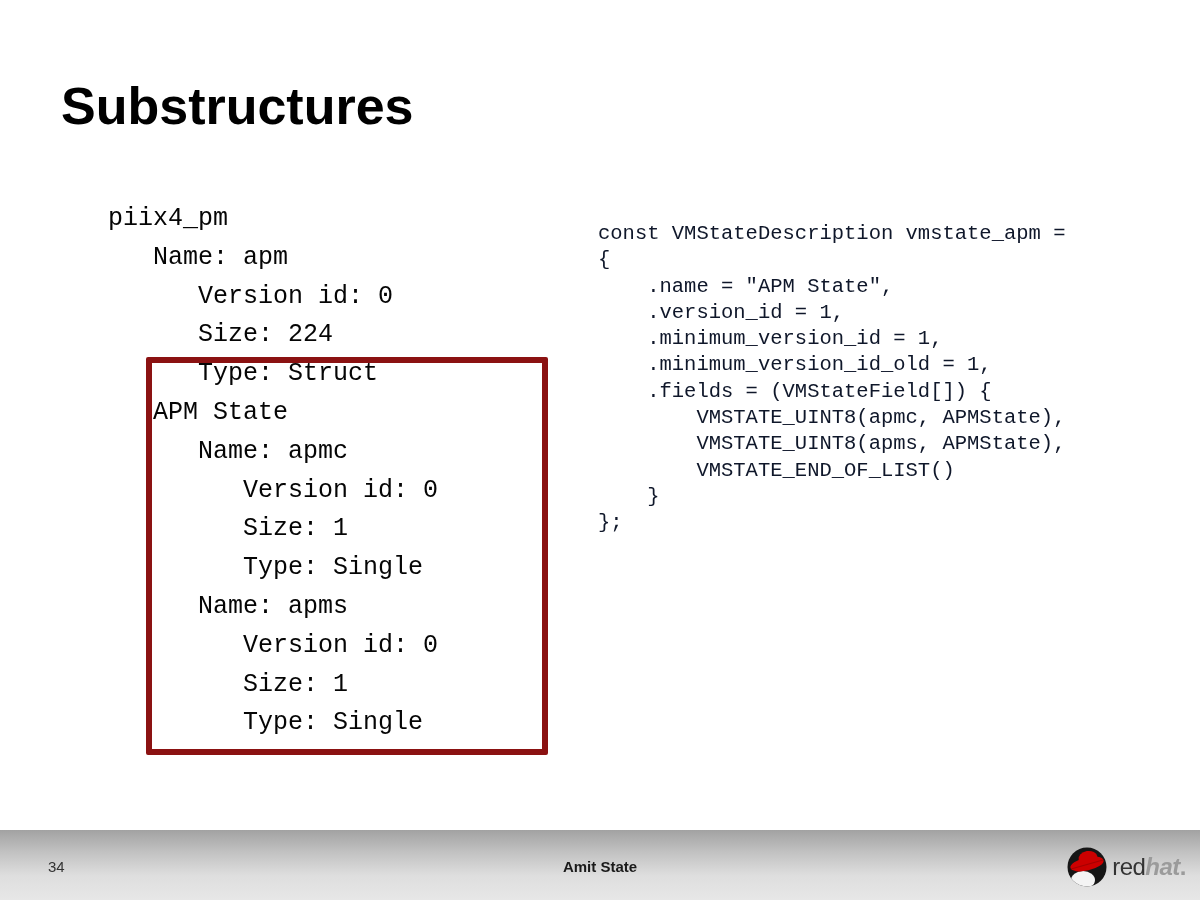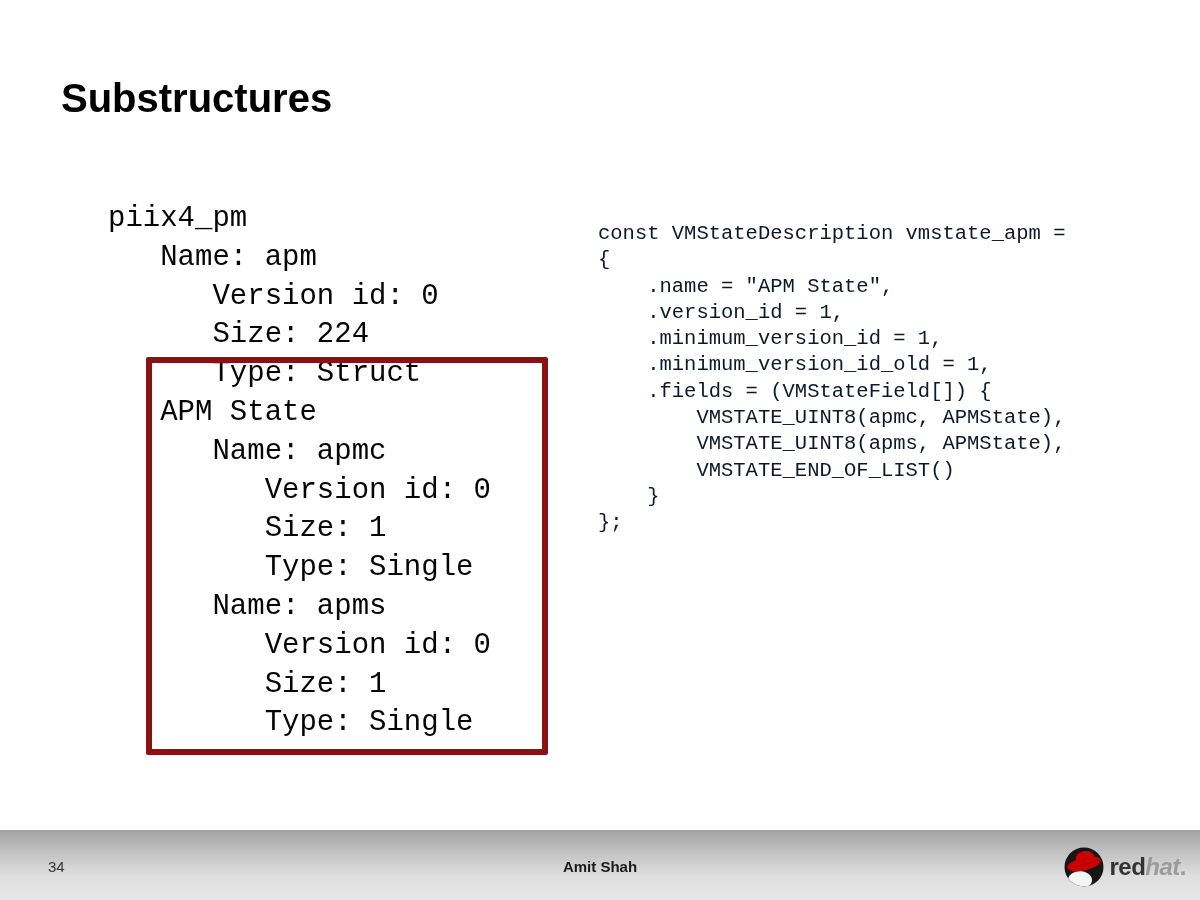--- a/index.html
+++ b/index.html
@@ -9,31 +9,31 @@
     width: 1200px;
     height: 900px;
     background: #ffffff;
     font-family: "Liberation Sans", sans-serif;
     overflow: hidden;
   }
   .slide-title {
     position: absolute;
     left: 61px;
     top: 76px;
-    font-size: 40px;
+    font-size: 52px;
     font-weight: bold;
     color: #000000;
     letter-spacing: 0px;
   }
   .tree-pre {
     position: absolute;
     left: 108px;
     top: 200px;
     font-family: "Liberation Mono", monospace;
-    font-size: 29px;
+    font-size: 25px;
     line-height: 38.8px;
     font-weight: normal;
     color: #050505;
     white-space: pre;
   }
   .code-pre {
     position: absolute;
     left: 598px;
     top: 221px;
     font-family: "Liberation Mono", monospace;
@@ -87,21 +87,21 @@
     align-items: center;
     gap: 5px;
   }
   .logo-mark { width: 40px; height: 40px; display: block; }
   .logo-text {
     font-size: 24px;
     letter-spacing: -0.5px;
     line-height: 40px;
     white-space: nowrap;
   }
-  .logo-text .word-red { font-weight: bold; color: #333333; }
+  .logo-text .word-red { font-weight: normal; color: #333333; }
   .logo-text .word-hat { font-weight: bold; color: #9b9b9b; font-style: italic; }
   .logo-text .word-dot { font-weight: bold; color: #9b9b9b; }
 </style>
 </head>
 <body>
 
 <h1 class="slide-title">Substructures</h1>
 
 <pre class="tree-pre">piix4_pm
    Name: apm
@@ -128,21 +128,21 @@
     .minimum_version_id_old = 1,
     .fields = (VMStateField[]) {
         VMSTATE_UINT8(apmc, APMState),
         VMSTATE_UINT8(apms, APMState),
         VMSTATE_END_OF_LIST()
     }
 };</pre>
 
 <div class="footer">
   <div class="footer-page-number">34</div>
-  <div class="footer-author">Amit Shah</div>
+  <div class="footer-author">Amit State</div>
   <div class="footer-logo">
     <svg class="logo-mark" viewBox="0 0 40 40" xmlns="http://www.w3.org/2000/svg">
       <defs>
         <clipPath id="logo-circle-clip">
             <circle cx="20" cy="20" r="19.5"></circle>
           </clipPath>
       </defs>
       <circle cx="20" cy="20" r="19.5" fill="#161616"></circle>
       <g clip-path="url(#logo-circle-clip)">
         <ellipse cx="16" cy="33" rx="12" ry="9" fill="#f4f4f4"></ellipse>

